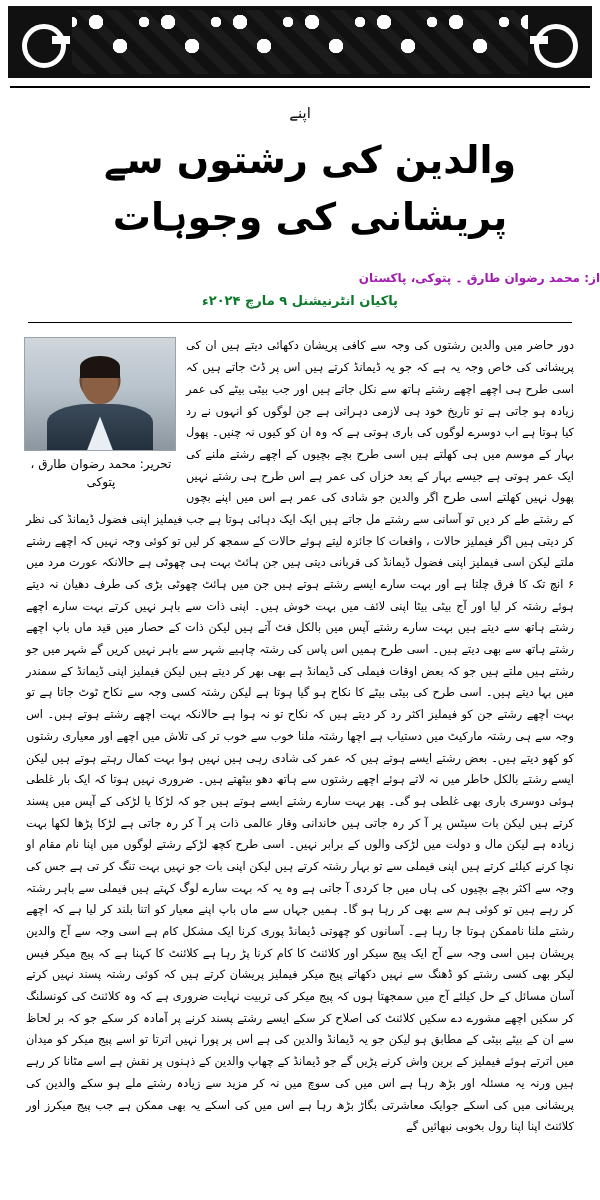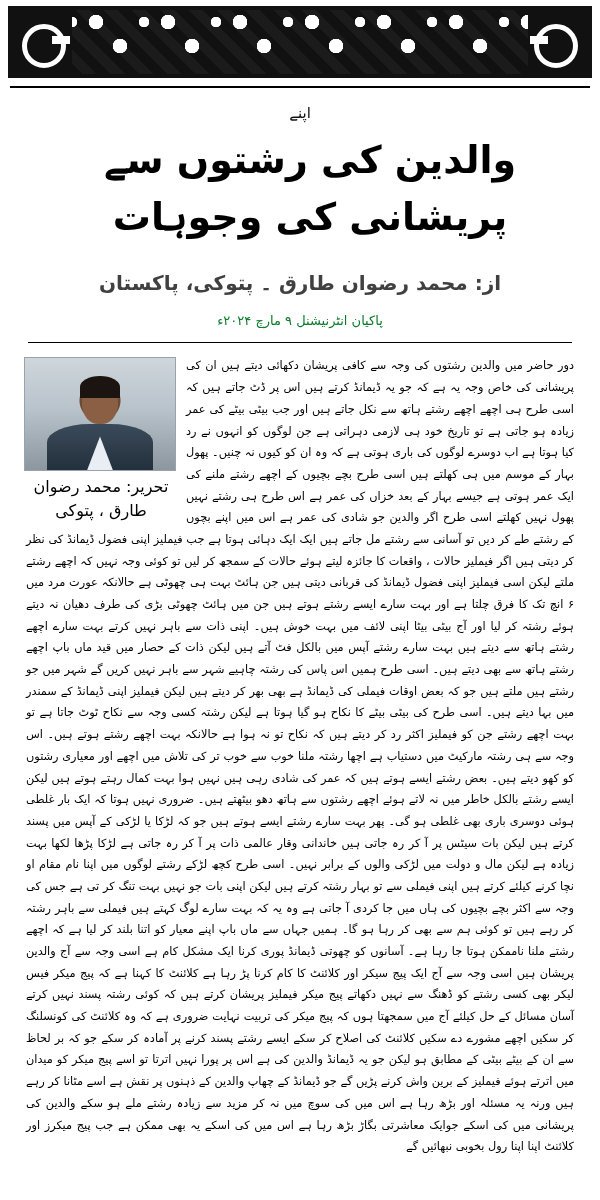--- a/index.html
+++ b/index.html
@@ -68,33 +68,33 @@
     font-size:38px;
     line-height:1.5;
     font-weight:bold;
     color:#000;
     margin-top:10px;
     direction:rtl;
     letter-spacing:0px;
     padding-left:20px;
   }
   .byline{
-    text-align:center;
-    color:#404040;
-    font-size:20px;
+    text-align:right;
+    color:#a21caf;
+    font-size:12px;
     font-weight:bold;
     margin-top:18px;
     direction:rtl;
   }
   .publication{
     text-align:center;
     color:#0b7a2a;
     font-size:13px;
-    font-weight:normal;
-    margin-top:18px;
+    font-weight:bold;
+    margin-top:8px;
     direction:rtl;
   }
 
   .rule2{
     height:1px;background:#000;margin:14px 28px 0 28px;
   }
 
   
   .body-wrap{
     margin:12px 26px 0 26px;
@@ -132,21 +132,21 @@
   }
   .figure .photo .head{
     position:absolute;left:57px;top:22px;width:36px;height:44px;
     background:#8a5f44;border-radius:50% 50% 45% 45%;
   }
   .figure .photo .hair{
     position:absolute;left:55px;top:18px;width:40px;height:22px;
     background:#1c1410;border-radius:50% 50% 0 0;
   }
   .figure .caption{
-    font-size:16px;
+    font-size:12px;
     text-align:center;
     margin-top:4px;
     line-height:1.5;
     direction:rtl;
   }
   .body-wrap p{margin:0 0 4px 0;}
 </style>
 </head>
 <body>
 

